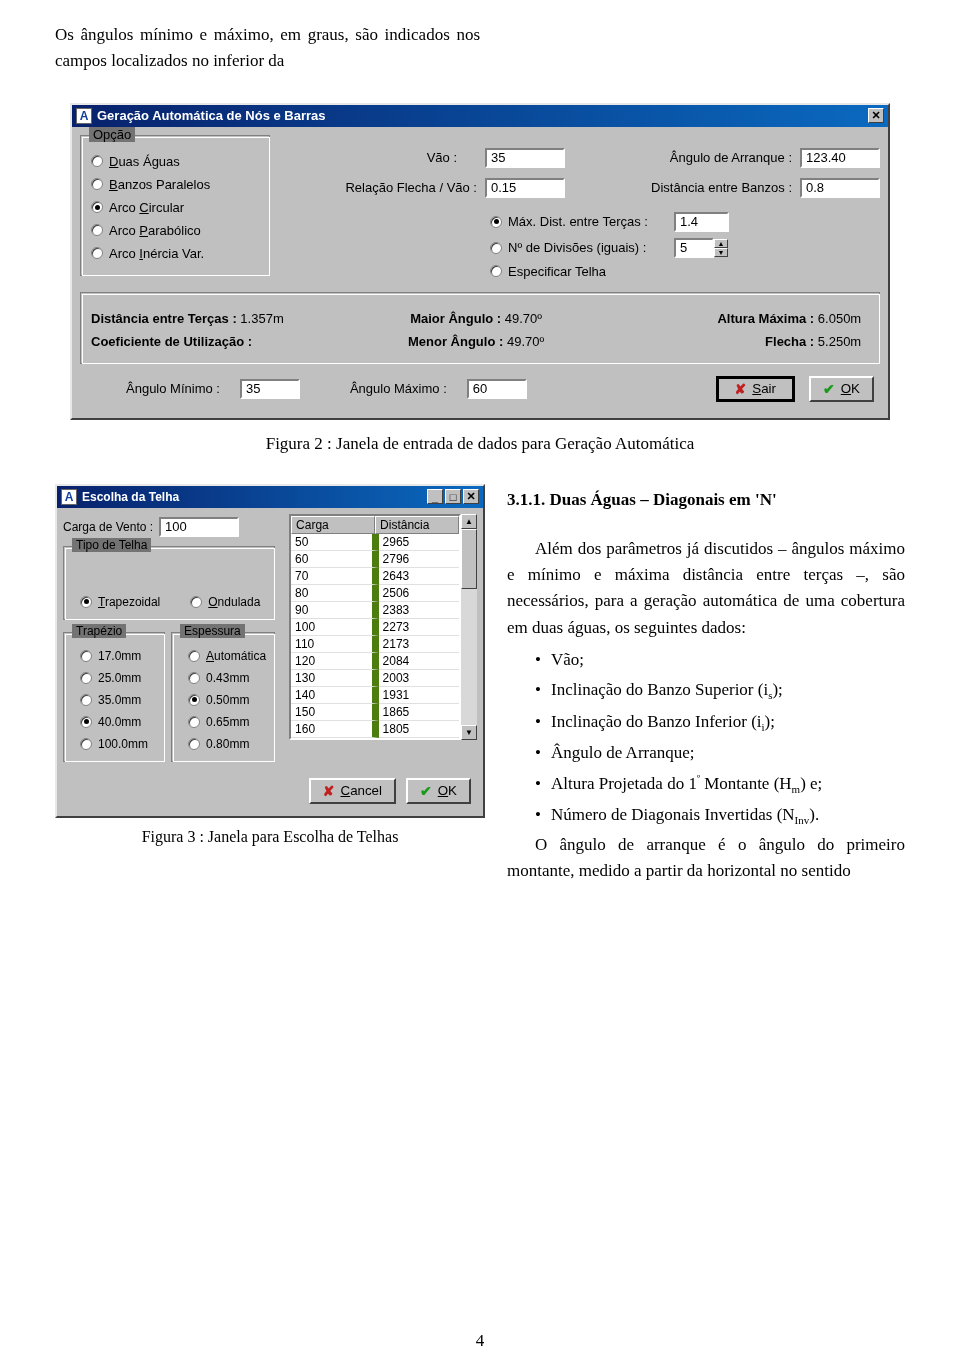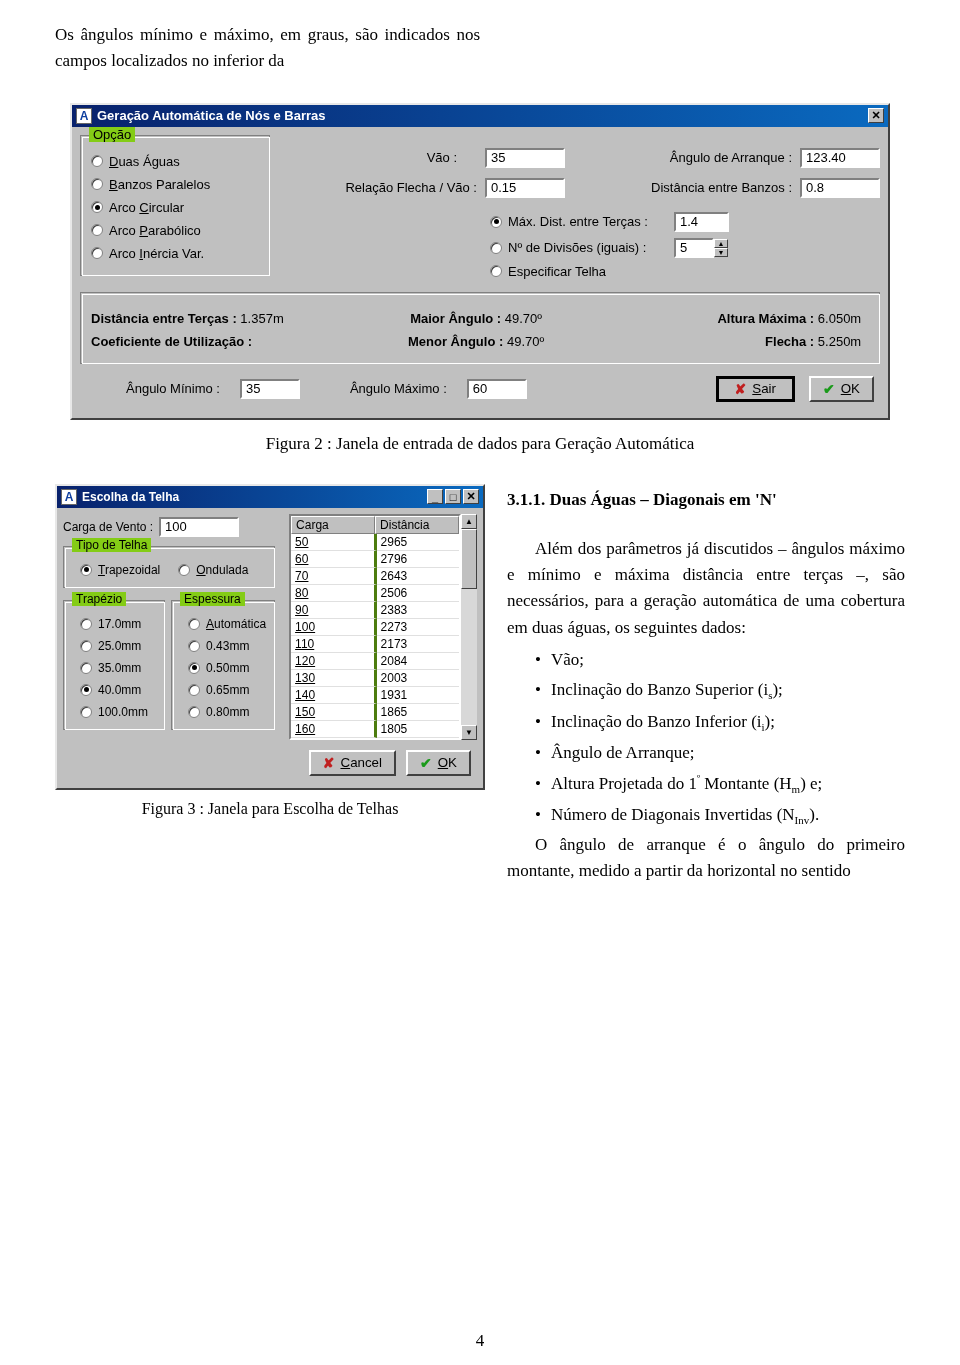--- a/index.html
+++ b/index.html
@@ -74,21 +74,21 @@
     content:"";
     position:absolute;
     inset:1px -1px -1px 1px;
     border:1px solid #fff;
     pointer-events:none;
   }
   .gb-title {
     position:absolute;
     top:-9px;
     left:8px;
-    background:#84cc16;
+    background:#737373;
     padding:0 4px;
     z-index:2;
   }
   .radio-row {
     display:flex;
     align-items:center;
     gap:6px;
     padding:4px 0;
   }
   .rd {
@@ -185,21 +185,21 @@
     padding:1px 4px;
   }
   .tbl-head .th {
     background:#c0c0c0;
     border:1px solid; border-color:#fff #808080 #808080 #fff;
     flex:1;
   }
   .tbl-body { }
   .tbl-row { display:flex; }
   .tbl-row .td { flex:1; border-bottom:1px solid #e0e0e0; }
-  .tbl-row .td:first-child { border-right:3px solid #4d7c0f;text-decoration:underline; }
+  .tbl-row .td:first-child { border-right:7px solid #4d7c0f; }
   .scroll-col {
     width:16px;
     background:#c0c0c0;
     display:flex; flex-direction:column;
   }
   .sbtn {
     height:15px; background:#c0c0c0;
     border:1px solid; border-color:#fff #404040 #404040 #fff;
     font-size:8px; text-align:center; line-height:13px;
   }
@@ -376,21 +376,21 @@
       </div>
       <div class="dlg-body">
         <div class="w2-top">
           <div class="w2-left">
             <div class="inline-row">
               <span>Carga de Vento :</span>
               <input class="tinput" style="width: 80px;" value="100">
             </div>
             <div class="groupbox gb-small">
               <div class="gb-title">Tipo de Telha</div>
-              <div style="display:flex; gap:18px;">
+              <div style="display:flex; gap:30px;margin-top:32px;">
                 <span class="radio-row">
                     <span class="rd checked"></span>
                     <span><span class="underline">T</span><span>rapezoidal</span></span>
                   </span>
                 <span class="radio-row">
                     <span class="rd"></span>
                     <span><span class="underline">O</span><span>ndulada</span></span>
                   </span>
               </div>
             </div>

